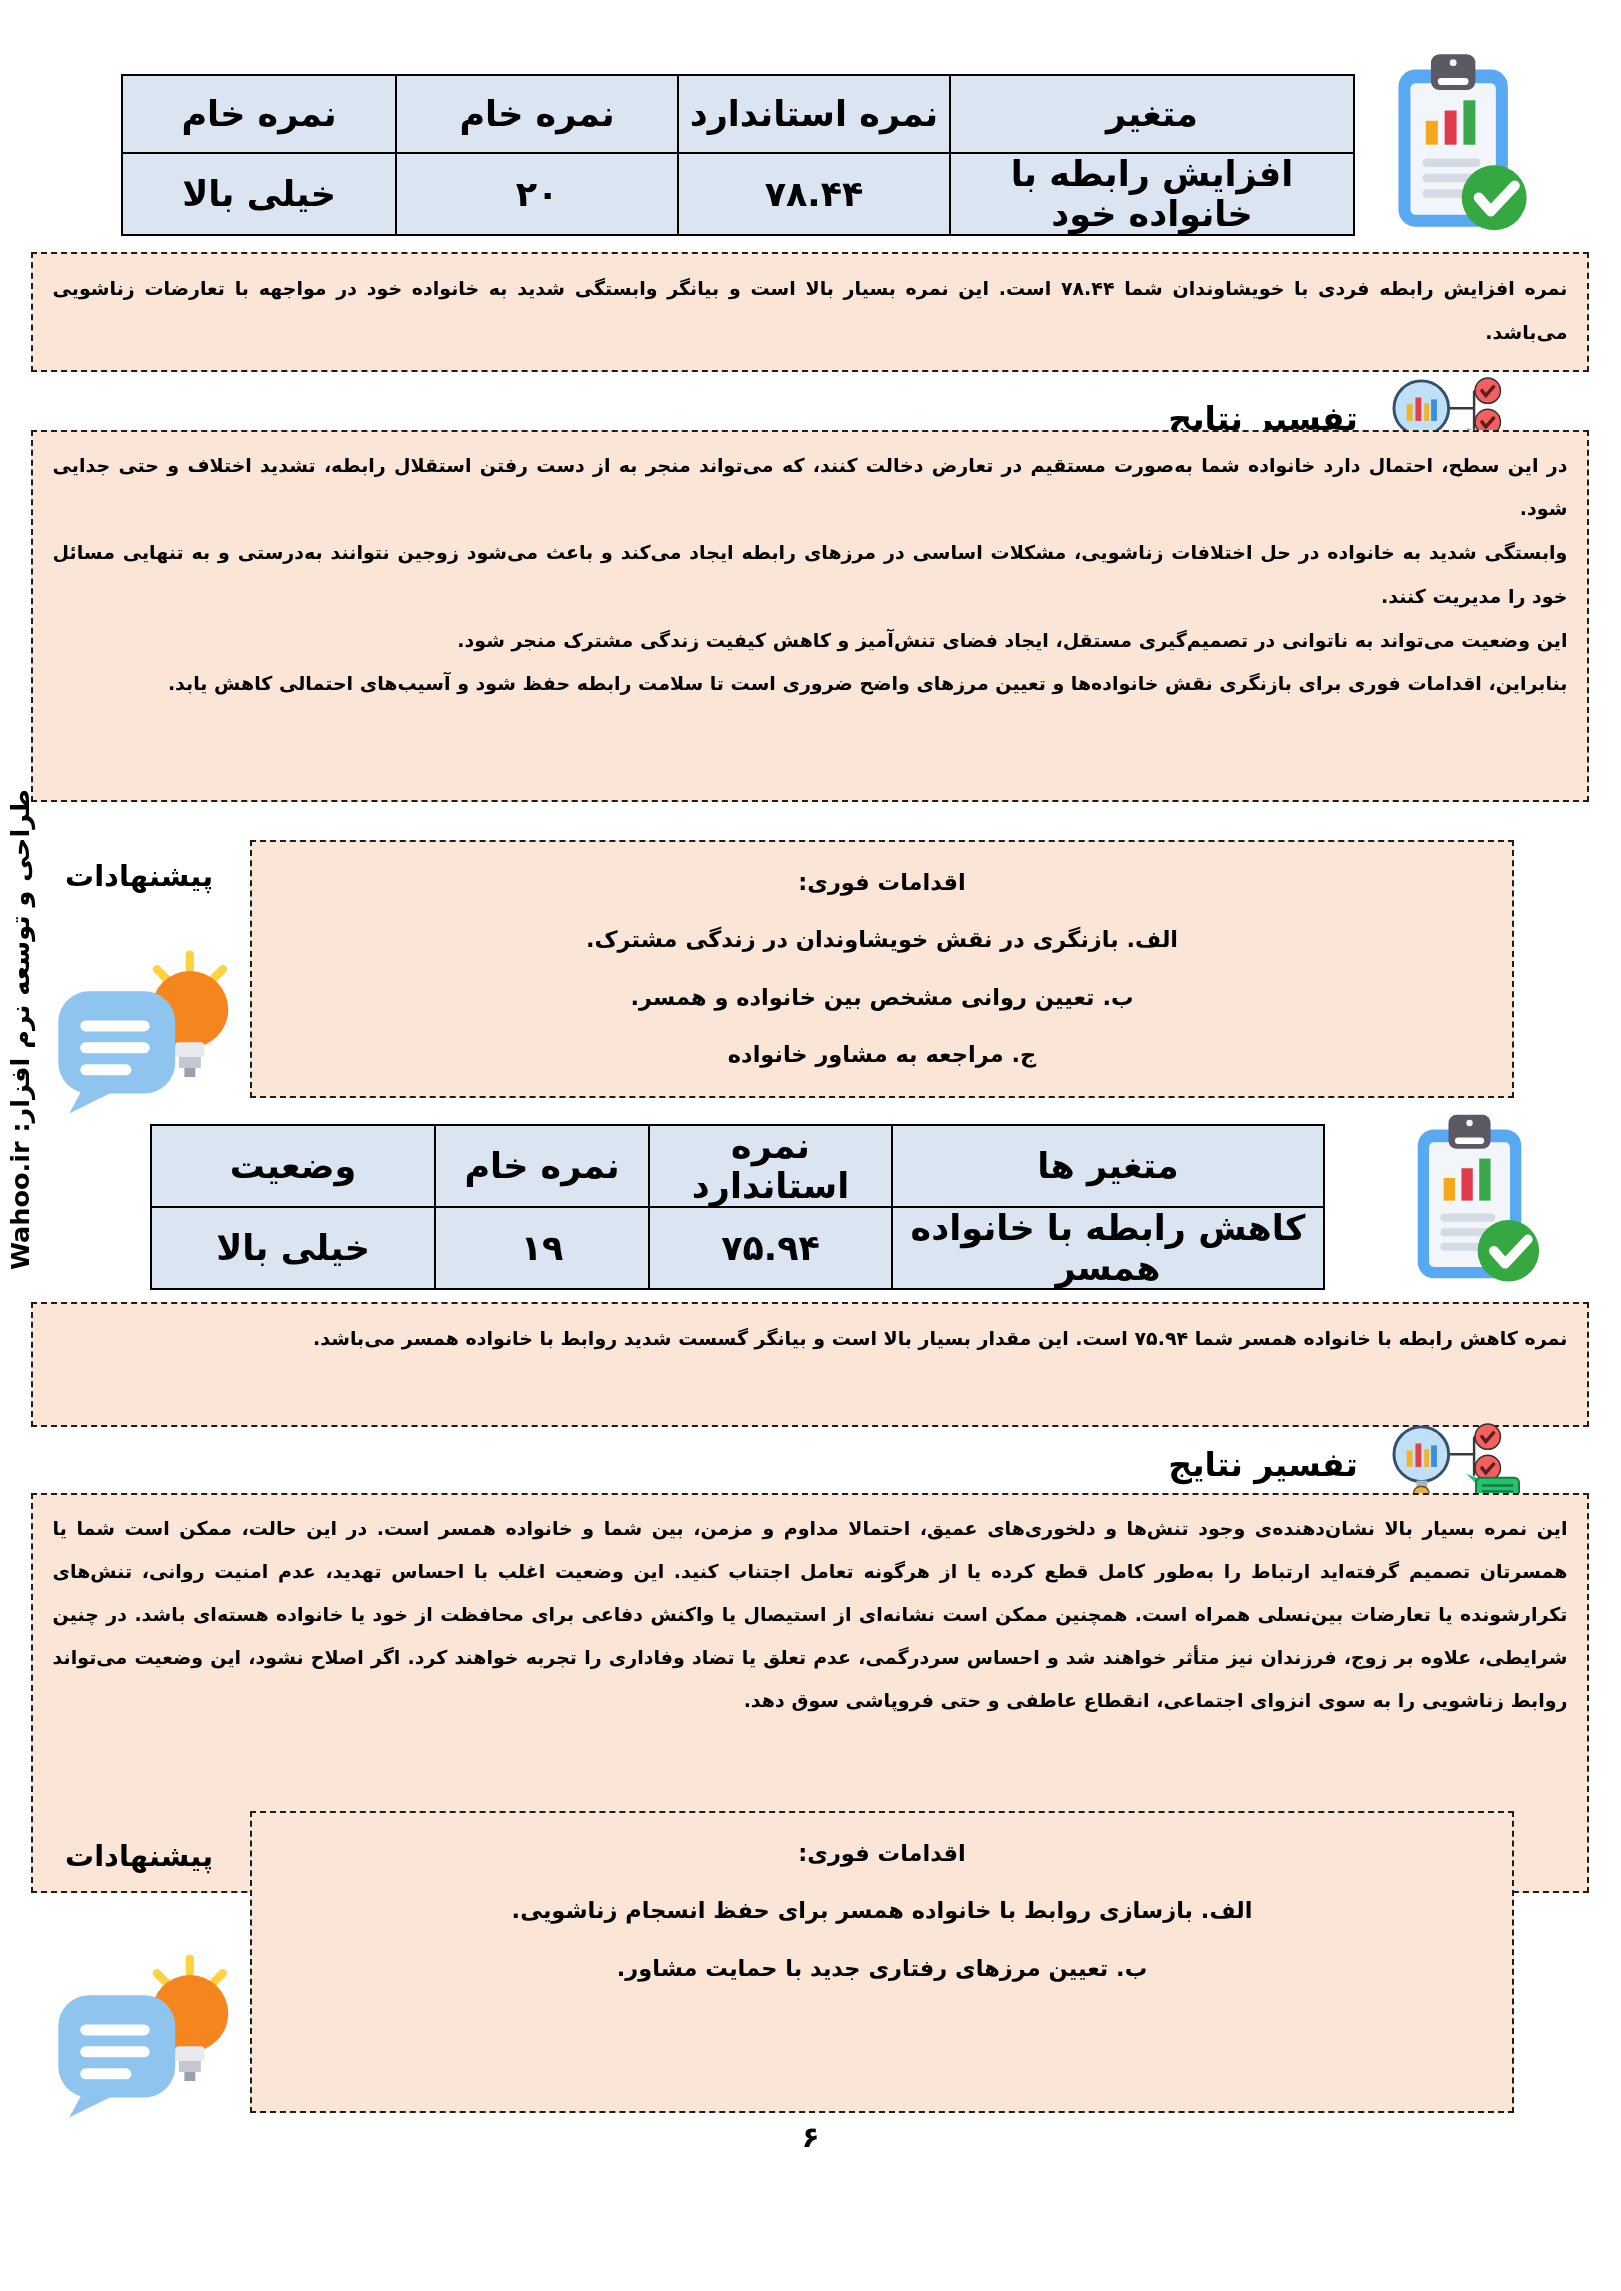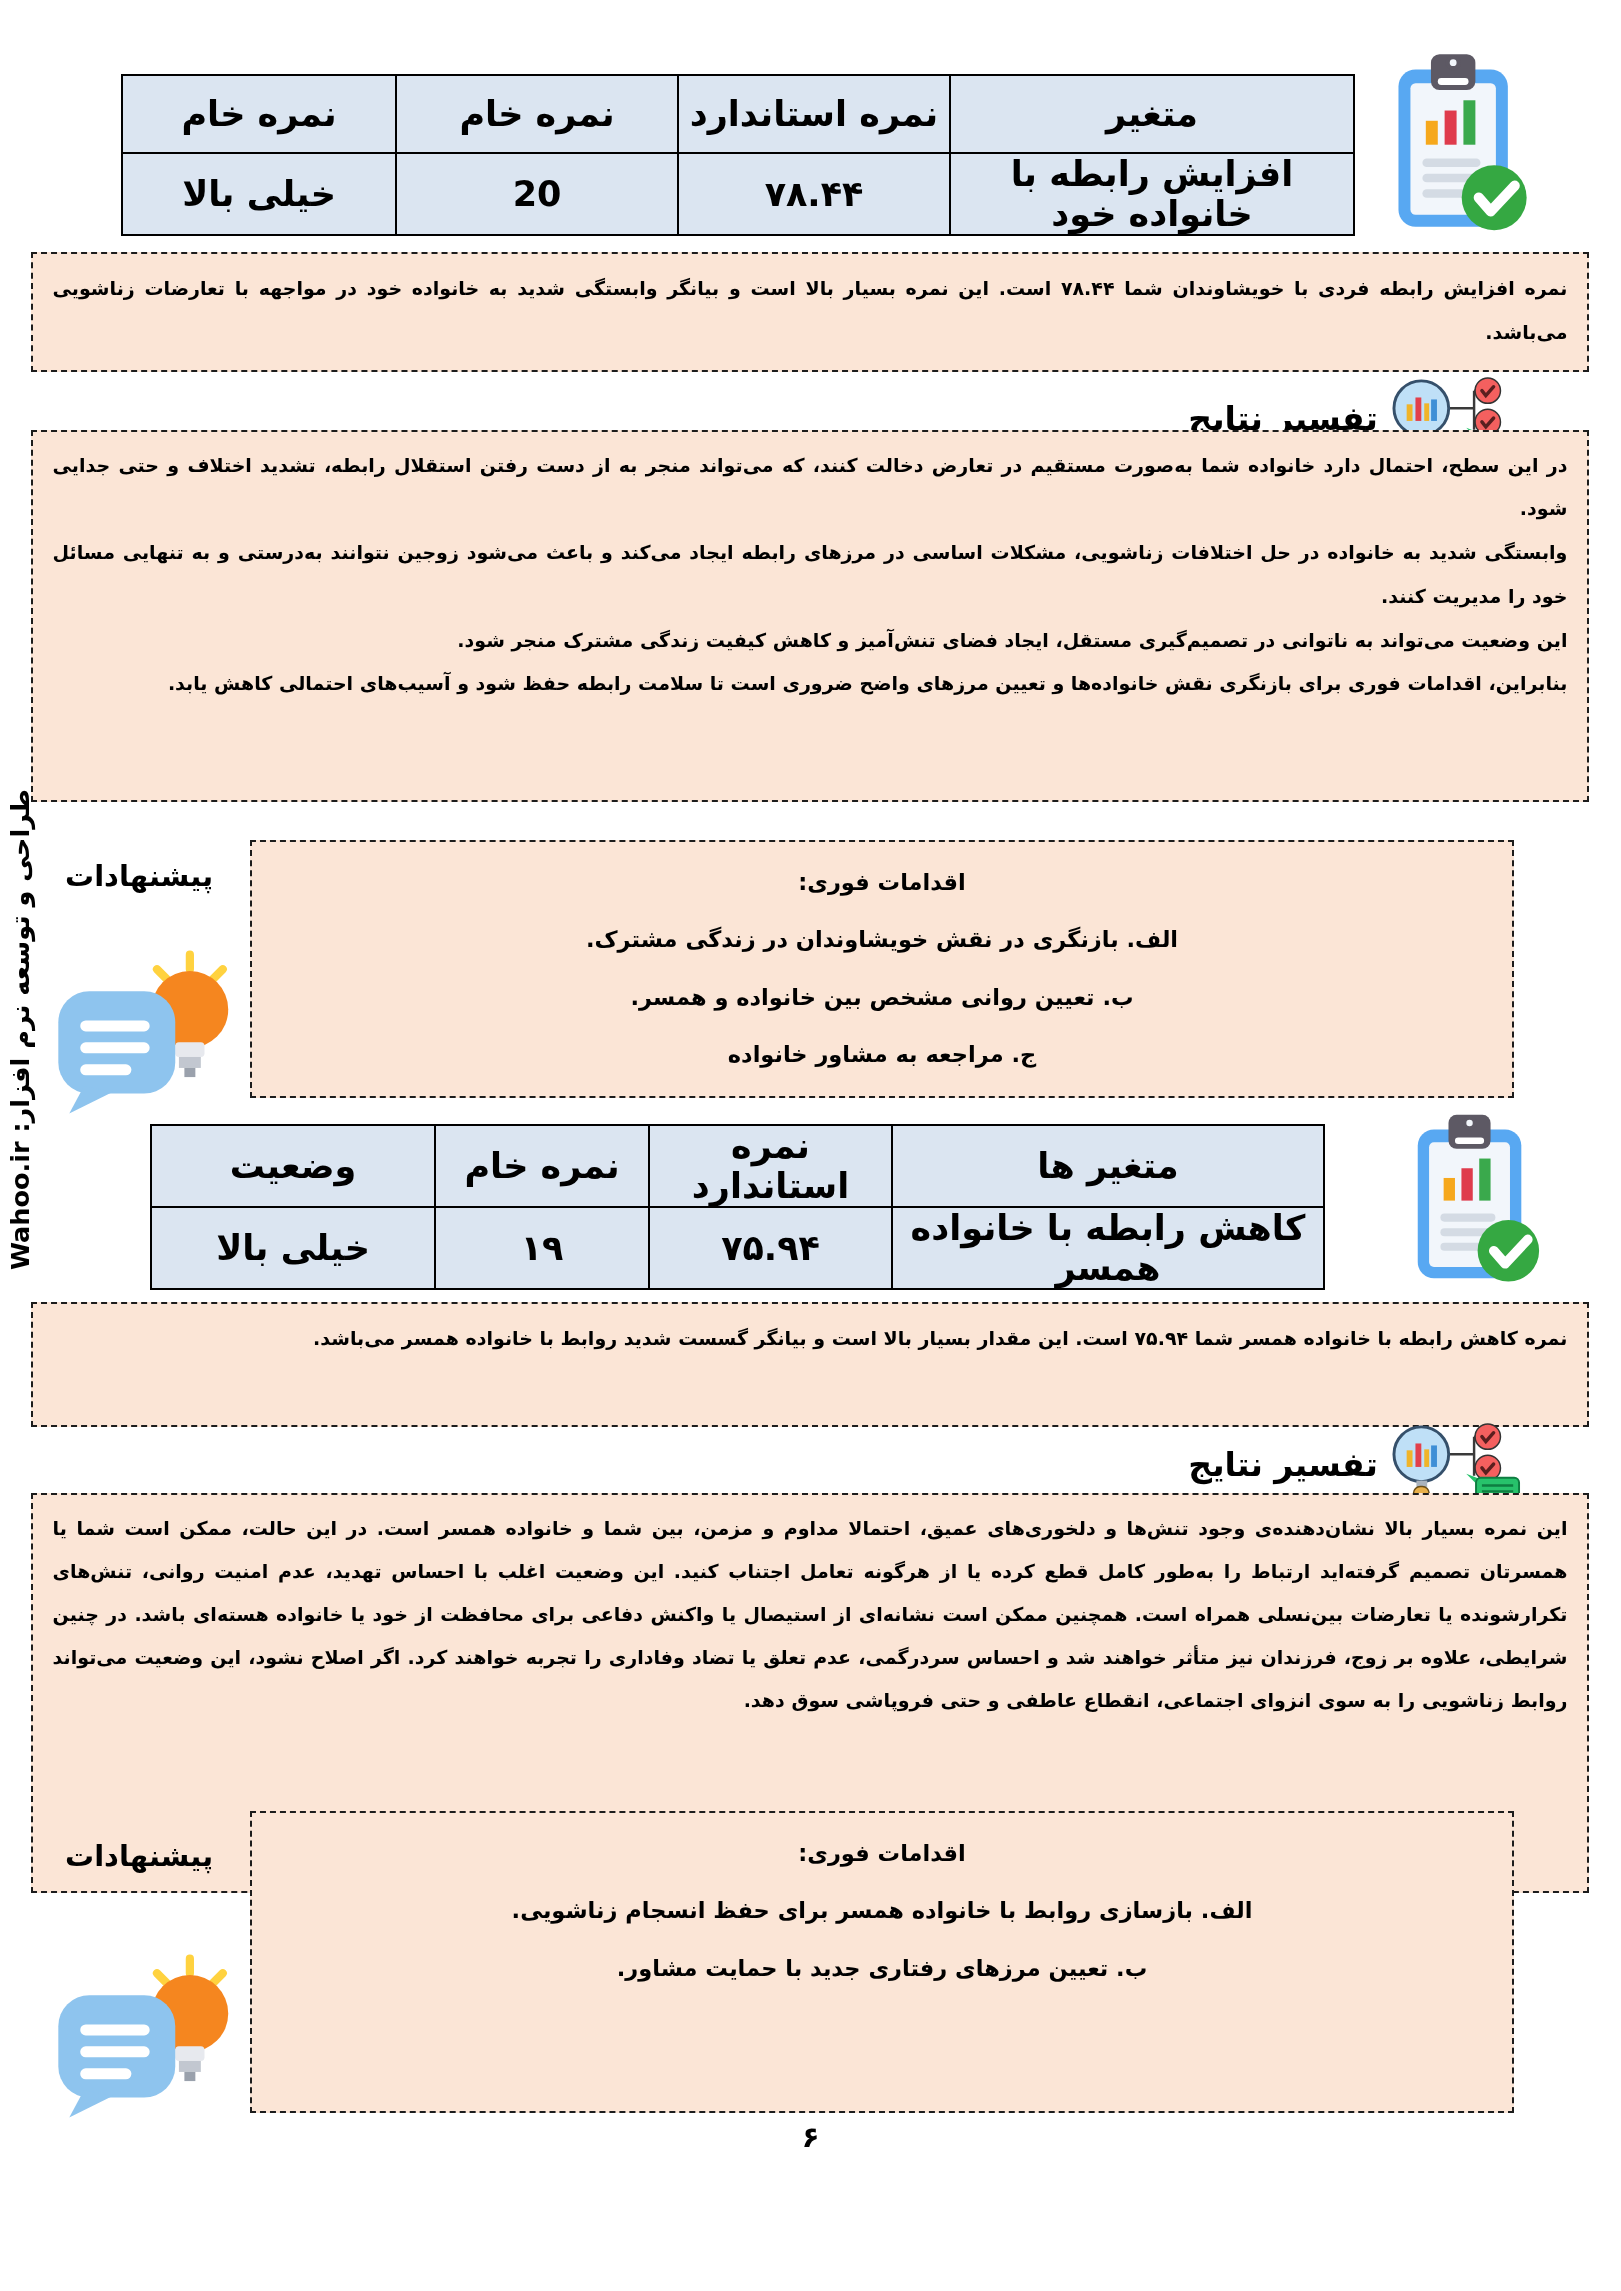--- a/index.html
+++ b/index.html
@@ -20,21 +20,21 @@
   
   .panel{
     background:#fbe5d6;border:2px dashed #1c1c1c;padding:11.8px 19.6px;
   }
   .panel p{margin:0;text-align:justify;font-size:19px;font-weight:bold;line-height:2.3;}
   .panel .line{text-align:center;font-size:22.5px;font-weight:bold;line-height:2.55;}
 
   .summary p{line-height:2.35;}
 
   
-  .heading-row{display:flex;align-items:center;gap:0;}
+  .heading-row{display:flex;align-items:center;gap:20px;}
   .heading-row .ttl{font-size:33px;font-weight:bold;white-space:nowrap;}
 
   .side-label{font-size:29px;font-weight:bold;}
 
   .vertical-credit{
     width:588px;height:43px;left:-268px;top:1008px;
     transform:rotate(-90deg);
     font-size:25.5px;font-weight:bold;text-align:center;direction:rtl;white-space:nowrap;
   }
 
@@ -57,21 +57,21 @@
   <tbody>
   <tr>
     <td>متغیر</td>
     <td>نمره استاندارد</td>
     <td>نمره خام</td>
     <td>نمره خام</td>
   </tr>
   <tr>
     <td>افزایش رابطه با خانواده خود</td>
     <td>۷۸.۴۴</td>
-    <td>20</td>
+    <td>۲۰</td>
     <td>خیلی بالا</td>
   </tr>
   </tbody>
 </table>
 
 <div class="abs" style="right:70px;top:49px;width:182px;height:188px;">
   <svg viewBox="0 0 100 110" width="182" height="188" aria-hidden="true">
     <rect x="14" y="12" width="64" height="92" rx="10" fill="#58a8f2"></rect>
     <rect x="21" y="20" width="50" height="77" rx="3" fill="#f2f6fb"></rect>
     <rect x="33" y="3" width="26" height="21" rx="5" fill="#5d5964"></rect>

